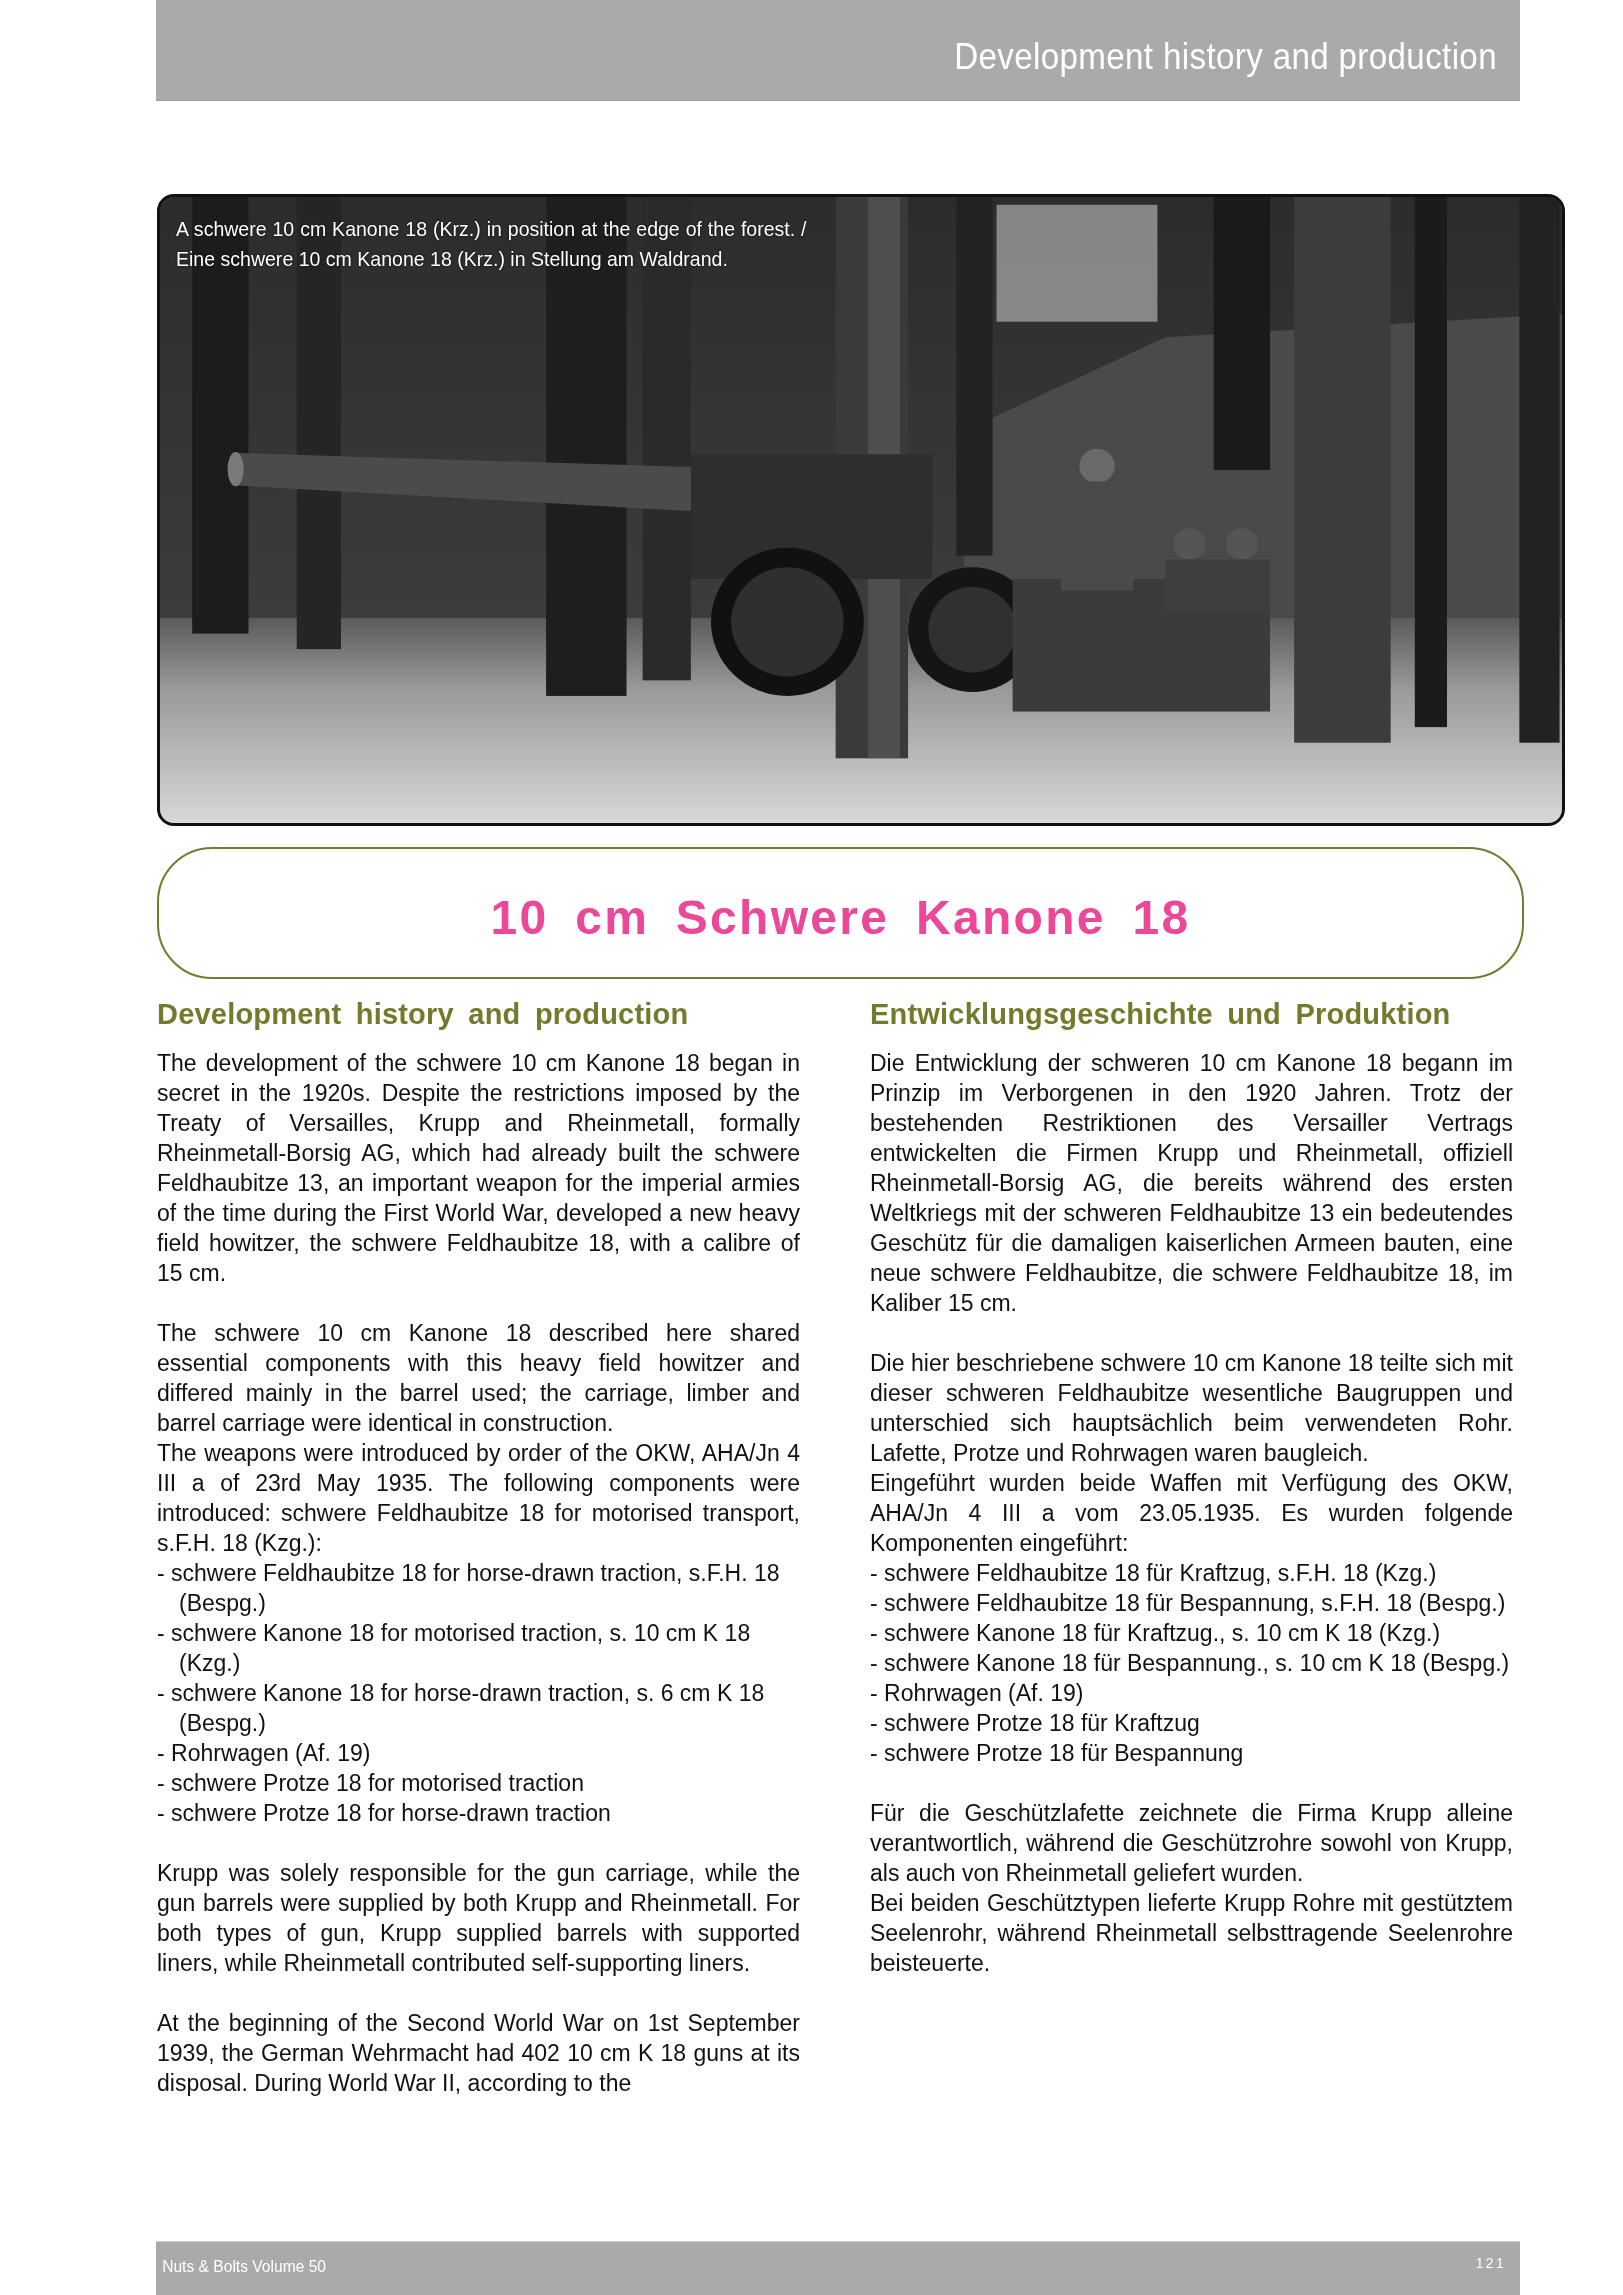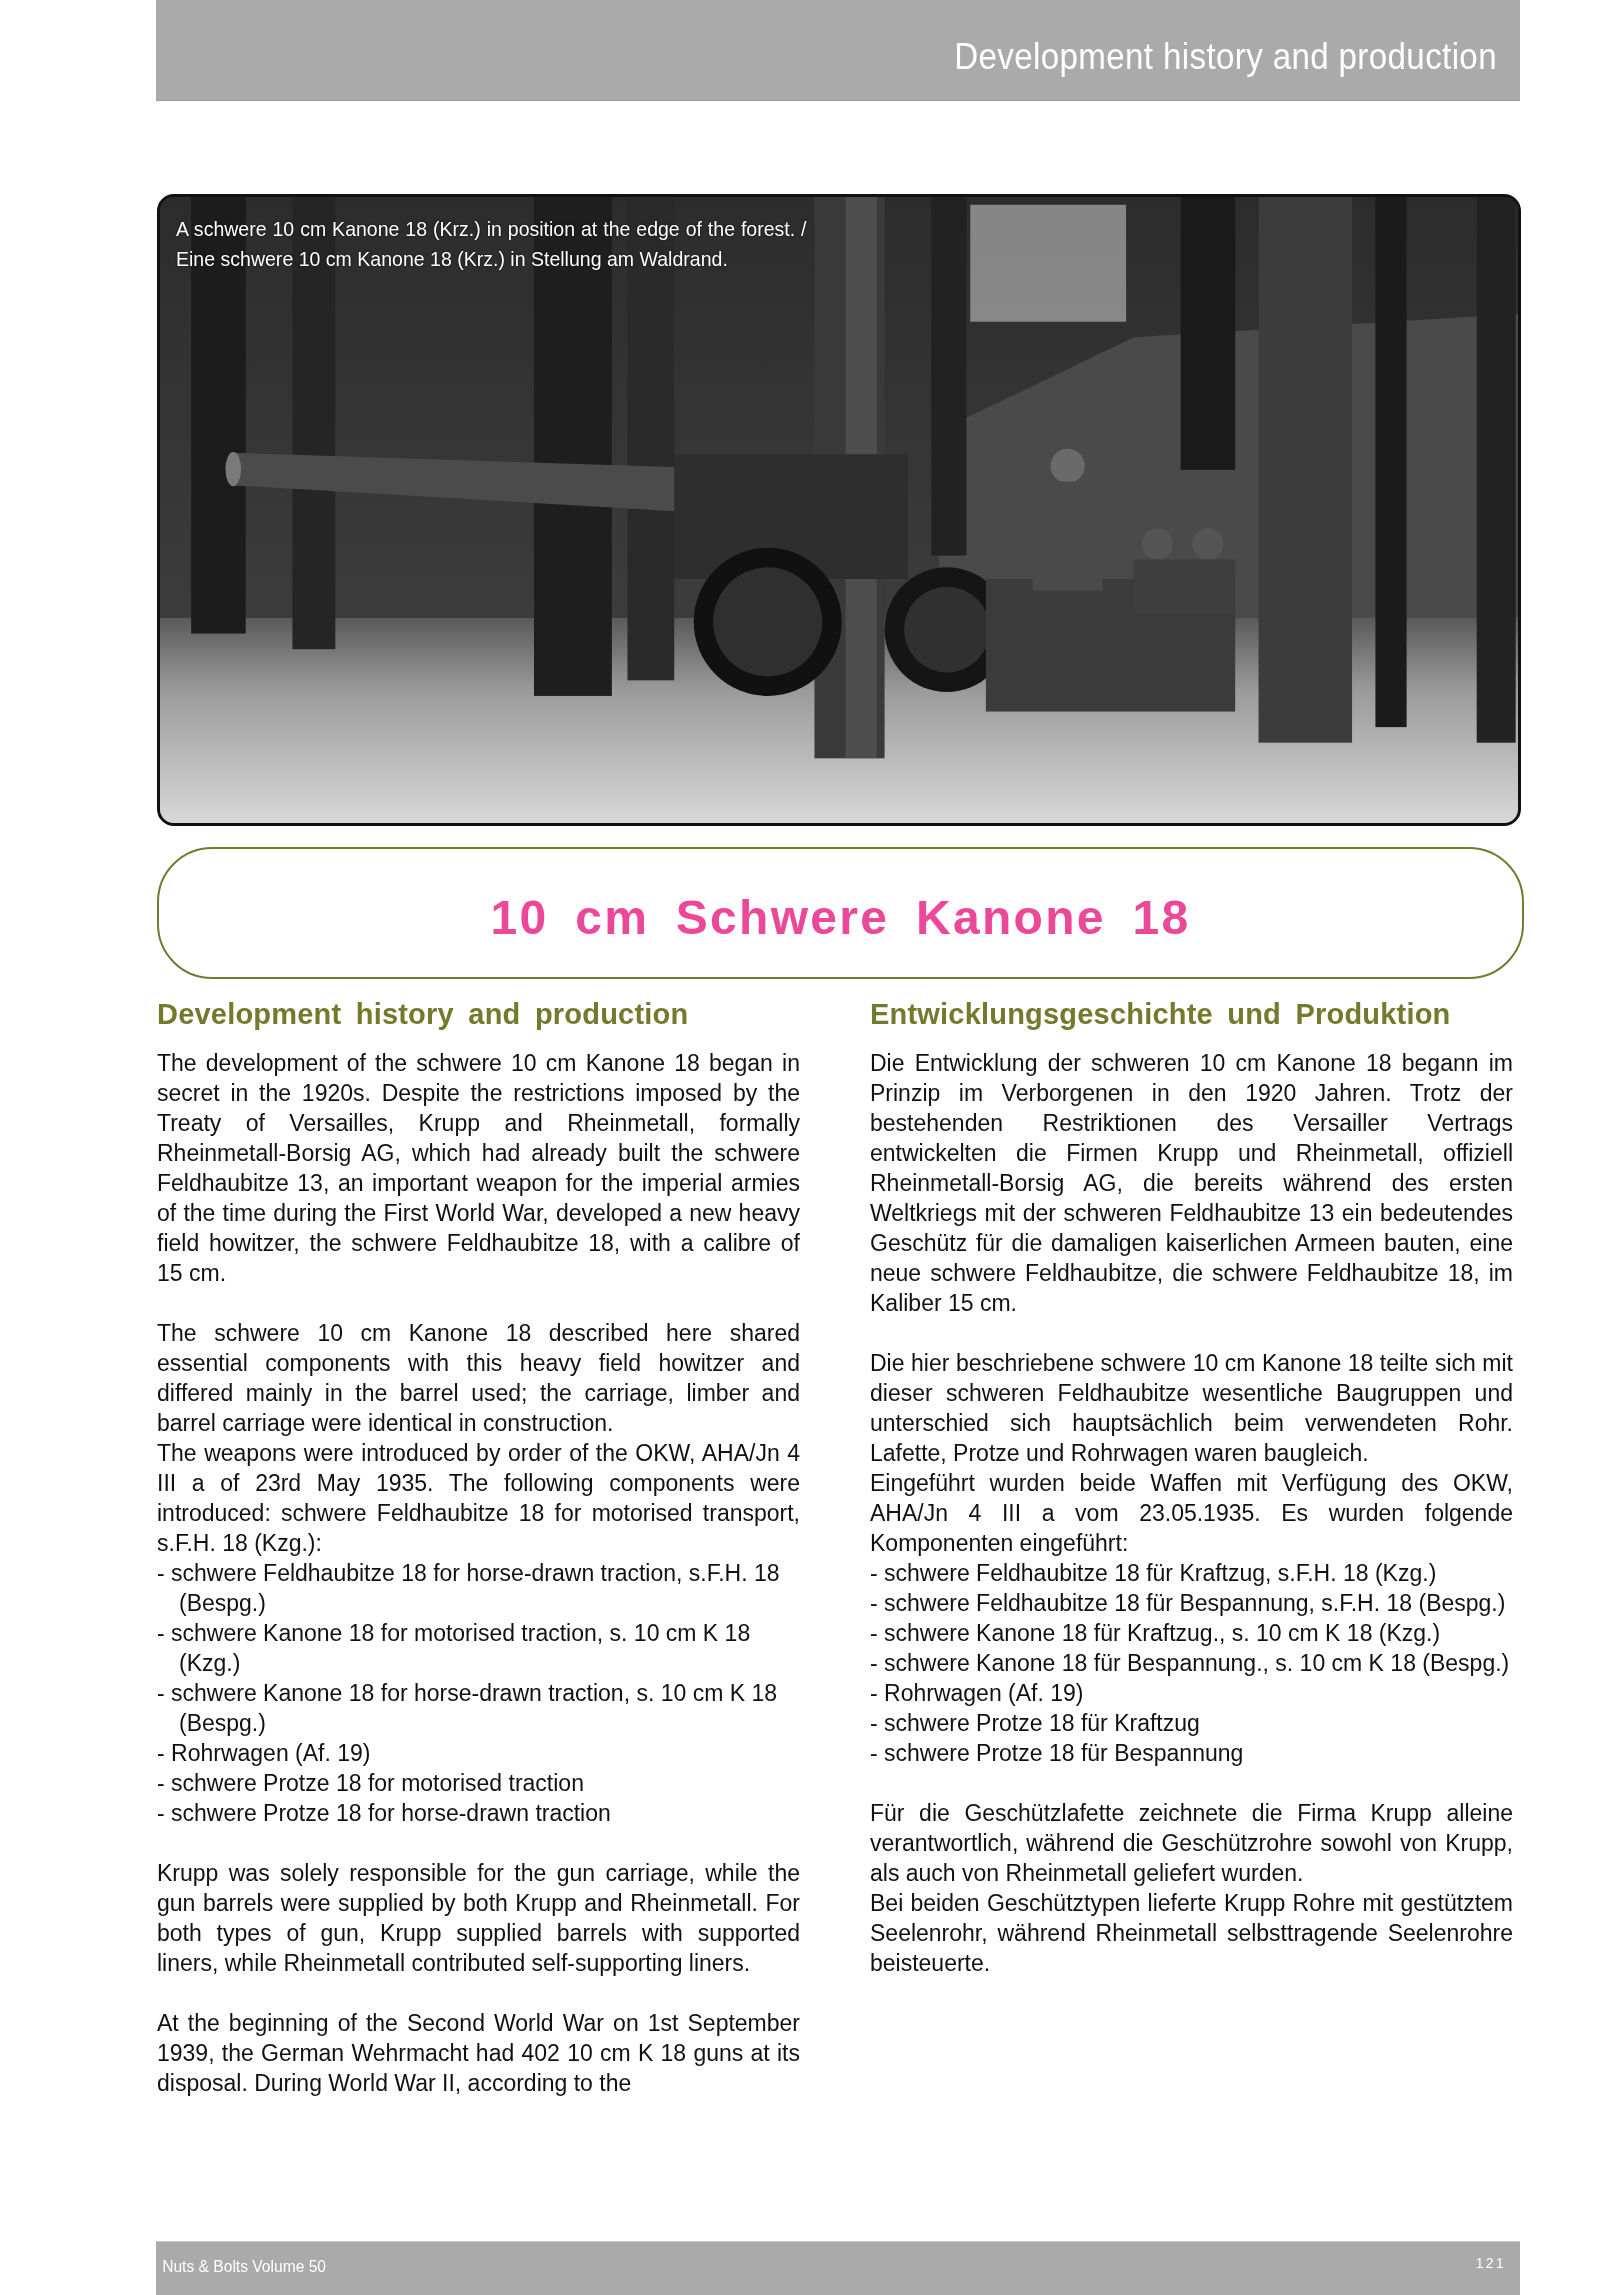--- a/index.html
+++ b/index.html
@@ -6,21 +6,21 @@
   body { width: 1623px; height: 2295px; position: relative; overflow: hidden;
          font-family: "Liberation Sans", sans-serif; color: #111; }
 
   .top-bar { position: absolute; left: 156px; top: 0; width: 1364px; height: 100px;
              background: #aaaaaa; border-bottom: 1.6px solid #9a9a9a; }
   .top-bar .section-title { position: absolute; right: 23.4px; top: 36px; font-size: 36px;
              color: #ffffff; font-family: "Liberation Sans", sans-serif; letter-spacing: 0.4px;
              transform: scaleX(0.92); transform-origin: right center; }
 
   .photo { position: absolute; left: 157px; top: 194px; width: 1358px; height: 626px;
-           border: 3.1px solid #111; border-radius: 17px; overflow: hidden; background: #3a3a3a; }
+           border: 3.1px solid #111; border-radius: 17px; overflow: hidden; background: #3a3a3a; padding-left: 44px; }
   .photo svg { position: absolute; left: 0; top: 0; width: 100%; height: 100%; }
   .photo .caption { position: absolute; left: 15.6px; top: 17px; width: 631px; color: #ffffff;
            font-size: 21px; line-height: 30px; text-align: justify; text-align-last: left;
            text-shadow: 0 0 2.3px rgba(0,0,0,0.8); transform: scaleX(0.93); transform-origin: left top; width: 678px; }
 
   .title-box { position: absolute; left: 157px; top: 847px; width: 1367px; height: 132px;
            border: 2.3px solid #76792f; border-radius: 55px; box-sizing: border-box; }
   .title-box .main-title { position: absolute; left: 0; right: 0; top: 41px; text-align: center;
            font-size: 48px; font-weight: bold; color: #ec4899; letter-spacing: 2.3px; word-spacing: 11px; }
 
@@ -105,21 +105,21 @@
 
 <div class="col left">
   <h2>Development history and production</h2>
   <div class="body">
     <p>The development of the schwere 10 cm Kanone 18 began in secret in the 1920s. Despite the restrictions imposed by the Treaty of Versailles, Krupp and Rheinmetall, formally Rheinmetall-Borsig AG, which had already built the schwere Feldhaubitze 13, an important weapon for the imperial armies of the time during the First World War, developed a new heavy field howitzer, the schwere Feldhaubitze 18, with a calibre of 15 cm.</p>
     <div class="gap"></div>
     <p>The schwere 10 cm Kanone 18 described here shared essential components with this heavy field howitzer and differed mainly in the barrel used; the carriage, limber and barrel carriage were identical in construction.</p>
     <p>The weapons were introduced by order of the OKW, AHA/Jn 4 III a of 23rd May 1935. The following components were introduced: schwere Feldhaubitze 18 for motorised transport, s.F.H. 18 (Kzg.):</p>
     <p class="bullet">- schwere Feldhaubitze 18 for horse-drawn traction, s.F.H. 18 (Bespg.)</p>
     <p class="bullet">- schwere Kanone 18 for motorised traction, s. 10 cm K 18 (Kzg.)</p>
-    <p class="bullet">- schwere Kanone 18 for horse-drawn traction, s. 10 cm K 18 (Bespg.)</p>
+    <p class="bullet">- schwere Kanone 18 for horse-drawn traction, s. 6 cm K 18 (Bespg.)</p>
     <p class="bullet">- Rohrwagen (Af. 19)</p>
     <p class="bullet">- schwere Protze 18 for motorised traction</p>
     <p class="bullet">- schwere Protze 18 for horse-drawn traction</p>
     <div class="gap"></div>
     <p>Krupp was solely responsible for the gun carriage, while the gun barrels were supplied by both Krupp and Rheinmetall. For both types of gun, Krupp supplied barrels with supported liners, while Rheinmetall contributed self-supporting liners.</p>
     <div class="gap"></div>
     <p>At the beginning of the Second World War on 1st September 1939, the German Wehrmacht had 402 10 cm K 18 guns at its disposal. During World War II, according to the</p>
   </div>
 </div>
 

